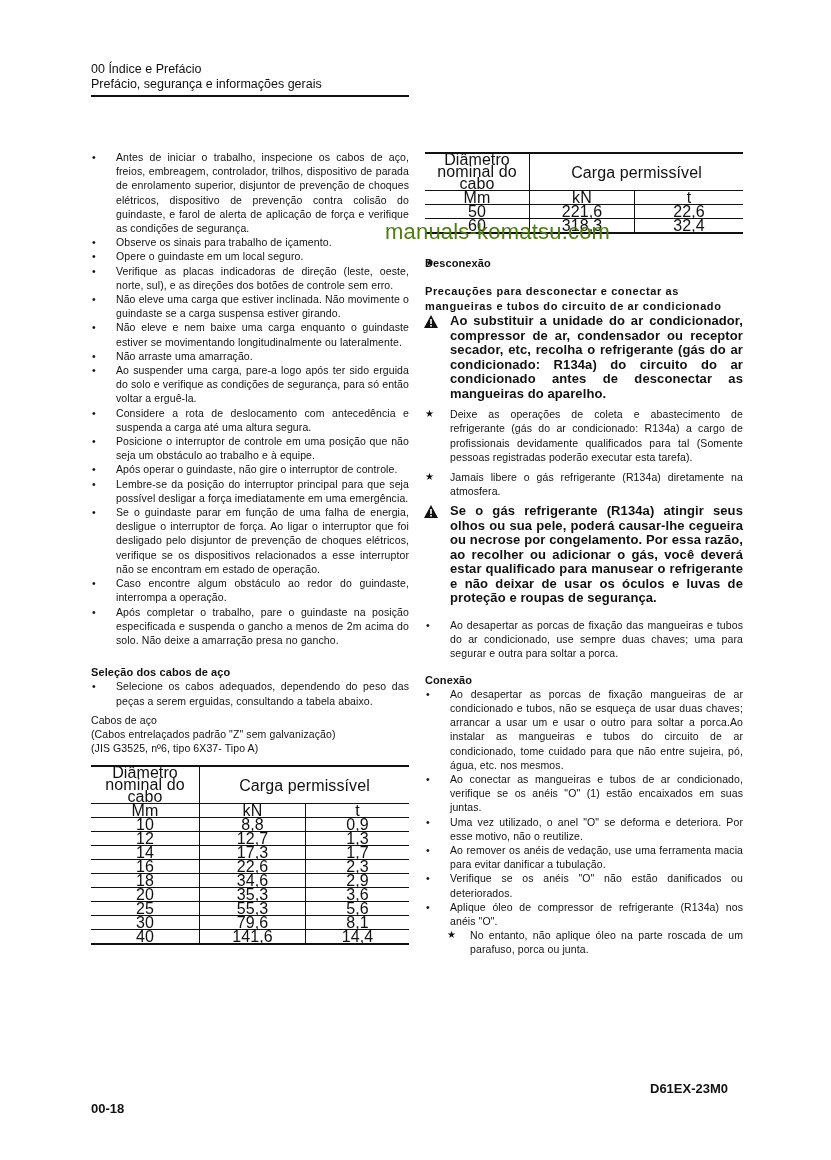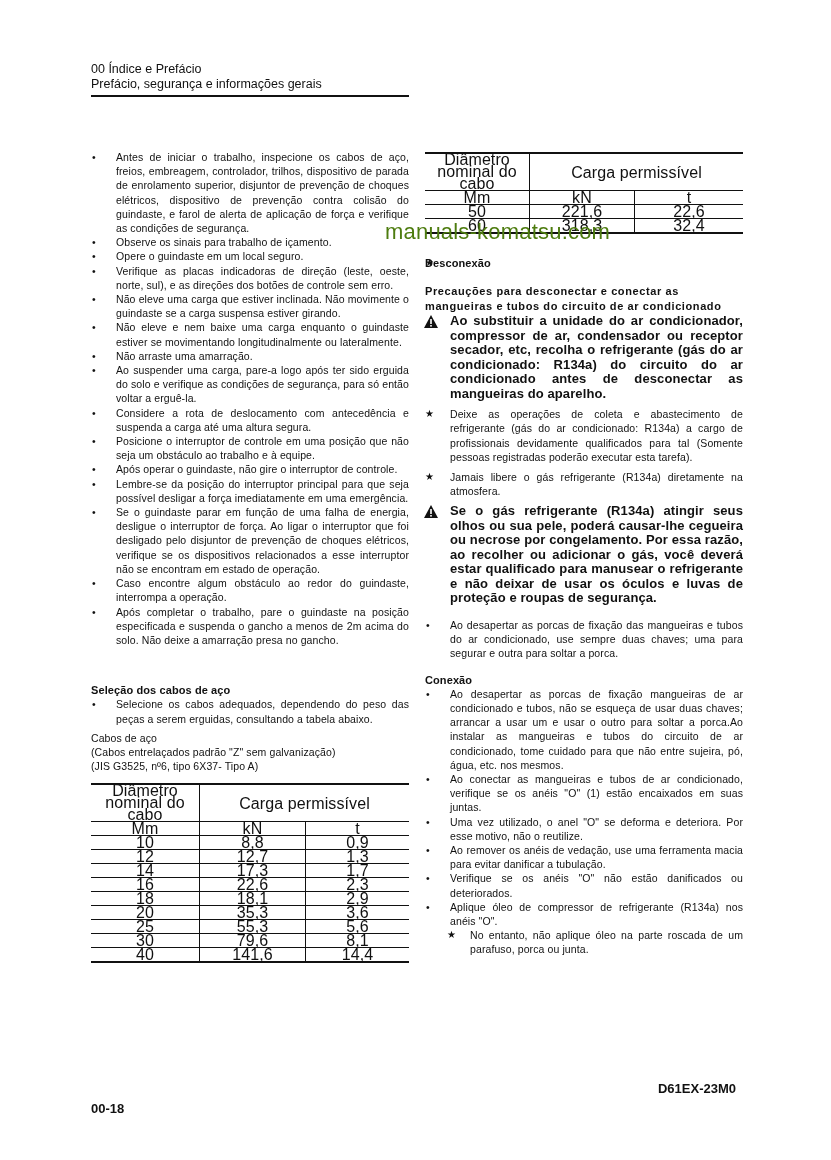--- a/index.html
+++ b/index.html
@@ -27,21 +27,21 @@
   .plain { margin: 0; }
 
   table.spec { border-collapse: collapse; width: 318px; font-size: 16px; text-align: center; }
   table.spec td { padding: 0; line-height: 13px; border-bottom: 1.5px solid #111; }
   table.spec tr.top td { border-top: 2px solid #111; }
   table.spec td.vl { border-right: 1px solid #111; }
   table.spec tr.last td { border-bottom: 2px solid #111; }
 
   .watermark { position: absolute; left: 385px; top: 219px; font-size: 22px; color: #4d7c0f; letter-spacing: 0.2px; }
   .footer-left { position: absolute; left: 91px; top: 1101px; font-size: 13px; font-weight: bold; }
-  .footer-right { position: absolute; left: 650px; top: 1081px; width: 86px; text-align: right; font-size: 13px; font-weight: bold; }
+  .footer-right { position: absolute; left: 650px; top: 1081px; width: 86px; font-size: 13px; font-weight: bold; }
 
   .warn-ico { display: inline-block; width: 14px; height: 13px; }
 </style>
 </head>
 <body>
 
 <div class="header">
   <div class="t1">00 Índice e Prefácio</div>
   <div class="t2">Prefácio, segurança e informações gerais</div>
 </div>
@@ -59,21 +59,21 @@
     <li><span class="mk">•</span><span>Ao suspender uma carga, pare-a logo após ter sido erguida do solo e verifique as condições de segurança, para só então voltar a erguê-la.</span></li>
     <li><span class="mk">•</span><span>Considere a rota de deslocamento com antecedência e suspenda a carga até uma altura segura.</span></li>
     <li><span class="mk">•</span><span>Posicione o interruptor de controle em uma posição que não seja um obstáculo ao trabalho e à equipe.</span></li>
     <li><span class="mk">•</span><span>Após operar o guindaste, não gire o interruptor de controle.</span></li>
     <li><span class="mk">•</span><span>Lembre-se da posição do interruptor principal para que seja possível desligar a força imediatamente em uma emergência.</span></li>
     <li><span class="mk">•</span><span>Se o guindaste parar em função de uma falha de energia, desligue o interruptor de força. Ao ligar o interruptor que foi desligado pelo disjuntor de prevenção de choques elétricos, verifique se os dispositivos relacionados a esse interruptor não se encontram em estado de operação.</span></li>
     <li><span class="mk">•</span><span>Caso encontre algum obstáculo ao redor do guindaste, interrompa a operação.</span></li>
     <li><span class="mk">•</span><span>Após completar o trabalho, pare o guindaste na posição especificada e suspenda o gancho a menos de 2m acima do solo. Não deixe a amarração presa no gancho.</span></li>
   </ul>
 
-  <div class="sec-title" style="margin-top:36px;">Seleção dos cabos de aço</div>
+  <div class="sec-title" style="margin-top:18px;">Seleção dos cabos de aço</div>
   <ul class="bul">
     <li><span class="mk">•</span><span>Selecione os cabos adequados, dependendo do peso das peças a serem erguidas, consultando a tabela abaixo.</span></li>
   </ul>
   <div style="margin-top:5px;">
     <div class="plain">Cabos de aço</div>
     <div class="plain">(Cabos entrelaçados padrão "Z" sem galvanização)</div>
     <div class="plain">(JIS G3525, nº6, tipo 6X37- Tipo A)</div>
   </div>
 
   <table class="spec" style="margin-top:10px;">
@@ -102,21 +102,21 @@
           <td class="vl">17,3</td>
           <td>1,7</td>
         </tr>
     <tr>
           <td class="vl">16</td>
           <td class="vl">22,6</td>
           <td>2,3</td>
         </tr>
     <tr>
           <td class="vl">18</td>
-          <td class="vl">18,1</td>
+          <td class="vl">34,6</td>
           <td>2,9</td>
         </tr>
     <tr>
           <td class="vl">20</td>
           <td class="vl">35,3</td>
           <td>3,6</td>
         </tr>
     <tr>
           <td class="vl">25</td>
           <td class="vl">55,3</td>

